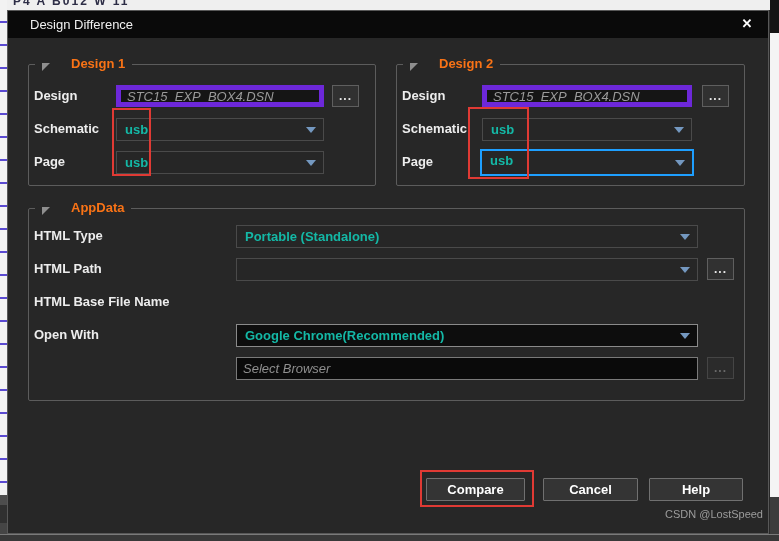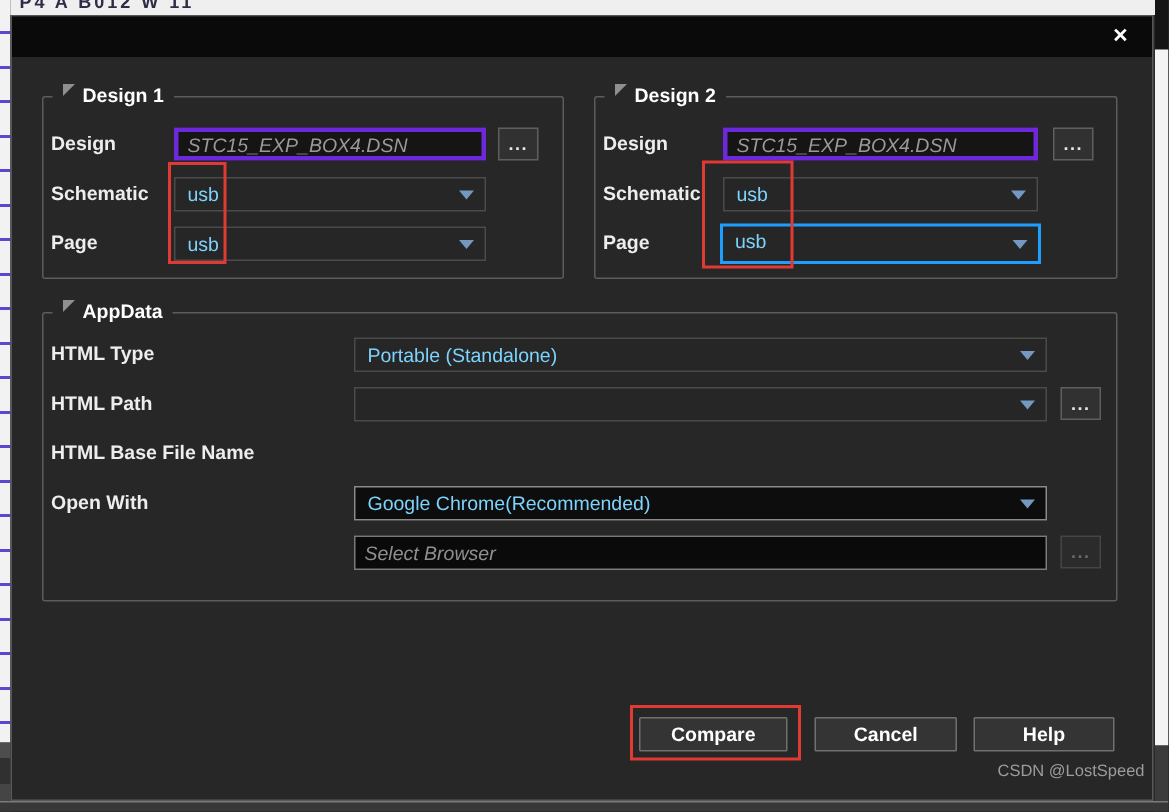--- a/index.html
+++ b/index.html
@@ -23,34 +23,34 @@
   .dialog { position:absolute; left:7px; top:10px; width:762px; height:524px;
     background:#272727; border:1px solid #585858; z-index:1; }
   .titlebar { position:absolute; left:0; top:0; width:100%; height:27px; background:#0a0a0a; }
   .title { position:absolute; left:22px; top:0; height:27px; line-height:27px; font-size:13px; color:#f0f0f0; }
   .close-btn { position:absolute; right:10px; top:3px; width:22px; height:20px; border:none; background:transparent;
     color:#ffffff; font-size:13px; font-weight:700; cursor:pointer; line-height:20px; text-align:center; }
 
   
   .group { position:absolute; border:1px solid #5c5c5c; border-radius:2px; }
   .group-legend { position:absolute; top:-9px; left:6px; background:#272727; padding:0 7px;
-    font-size:13px; font-weight:600; color:#ffffff; display:flex; align-items:flex-start; gap:5px; }
+    font-size:13px; font-weight:600; color:#f97316; display:flex; align-items:flex-end; gap:21px; }
   .group-marker { width:0; height:0; border-top:8px solid #8f8f8f; border-right:8px solid transparent; }
 
   .lbl { position:absolute; font-size:13px; font-weight:600; color:#ededed; height:22px; line-height:22px; white-space:nowrap; }
 
   .dd { position:absolute; height:23px; background:#262626; border:1px solid #4a4a4a;
-    padding:0 22px 0 8px; font-size:13px; color:#7dd3fc; line-height:21px; cursor:pointer;
-    white-space:nowrap; overflow:hidden; }
+    padding:0 22px 0 8px; font-size:13px; color:#14b8a6; line-height:21px; cursor:pointer;
+    white-space:nowrap; overflow:hidden;font-weight:bold; }
   .dd-arrow { position:absolute; right:7px; top:50%; margin-top:-3px; width:0; height:0;
     border-left:5px solid transparent; border-right:5px solid transparent; border-top:6px solid #7498c0; }
   .dd.open-with { background:#0d0d0d; border-color:#8a8a8a; }
   .dd.focused { border:2px solid #1e9fff; line-height:19px; }
 
-  .design-input { position:absolute; height:22px; background:#151515; border:3px solid #6d28d9;
+  .design-input { position:absolute; height:22px; background:#151515; border:5px solid #6d28d9;
     color:#9a9a9a; font-style:italic; font-size:13px; padding:0 6px; font-family:"Liberation Sans", sans-serif; }
   .base-field { position:absolute; height:22px; background:#5b5b5b; border:1px solid #6a6a6a;
     color:#ffffff; font-size:13px; line-height:20px; padding:0 6px; white-space:nowrap; overflow:hidden; }
   .browser-input { position:absolute; height:23px; background:#0a0a0a; border:1px solid #7a7a7a;
     color:#84cc16; font-size:13px; padding:0 6px; font-family:"Liberation Sans", sans-serif; }
   .browser-input::placeholder { color:#8f8f8f; font-style:italic; }
 
   .browse-btn { position:absolute; height:22px; background:#313131; border:1px solid #5f5f5f;
     color:#e8e8e8; font-size:12px; font-weight:700; letter-spacing:1px; cursor:pointer; line-height:18px; }
   .browse-btn.dim { color:#6a6a6a; border-color:#454545; background:#2b2b2b; }
@@ -78,20 +78,21 @@
     <span class="bg-top-text">P4 A B012 W 11</span>
   </div>
   <div class="bg-top-right"></div>
   <div class="bg-right"></div>
   <div class="bg-right-bottom"></div>
   <div class="bg-bottom"></div>
 
   <div class="dialog">
 
     <div class="titlebar">
+      <span class="title">Design Difference</span>
       <button class="close-btn">✕</button>
     </div>
 
     <div class="group" style="left:20px; top:53px; width:348px; height:122px;">
       <span class="group-legend">
         <span class="group-marker"></span>
         <span>Design 1</span>
       </span>
     </div>
     <span class="lbl" style="left:26px; top:74px;">Design</span>

